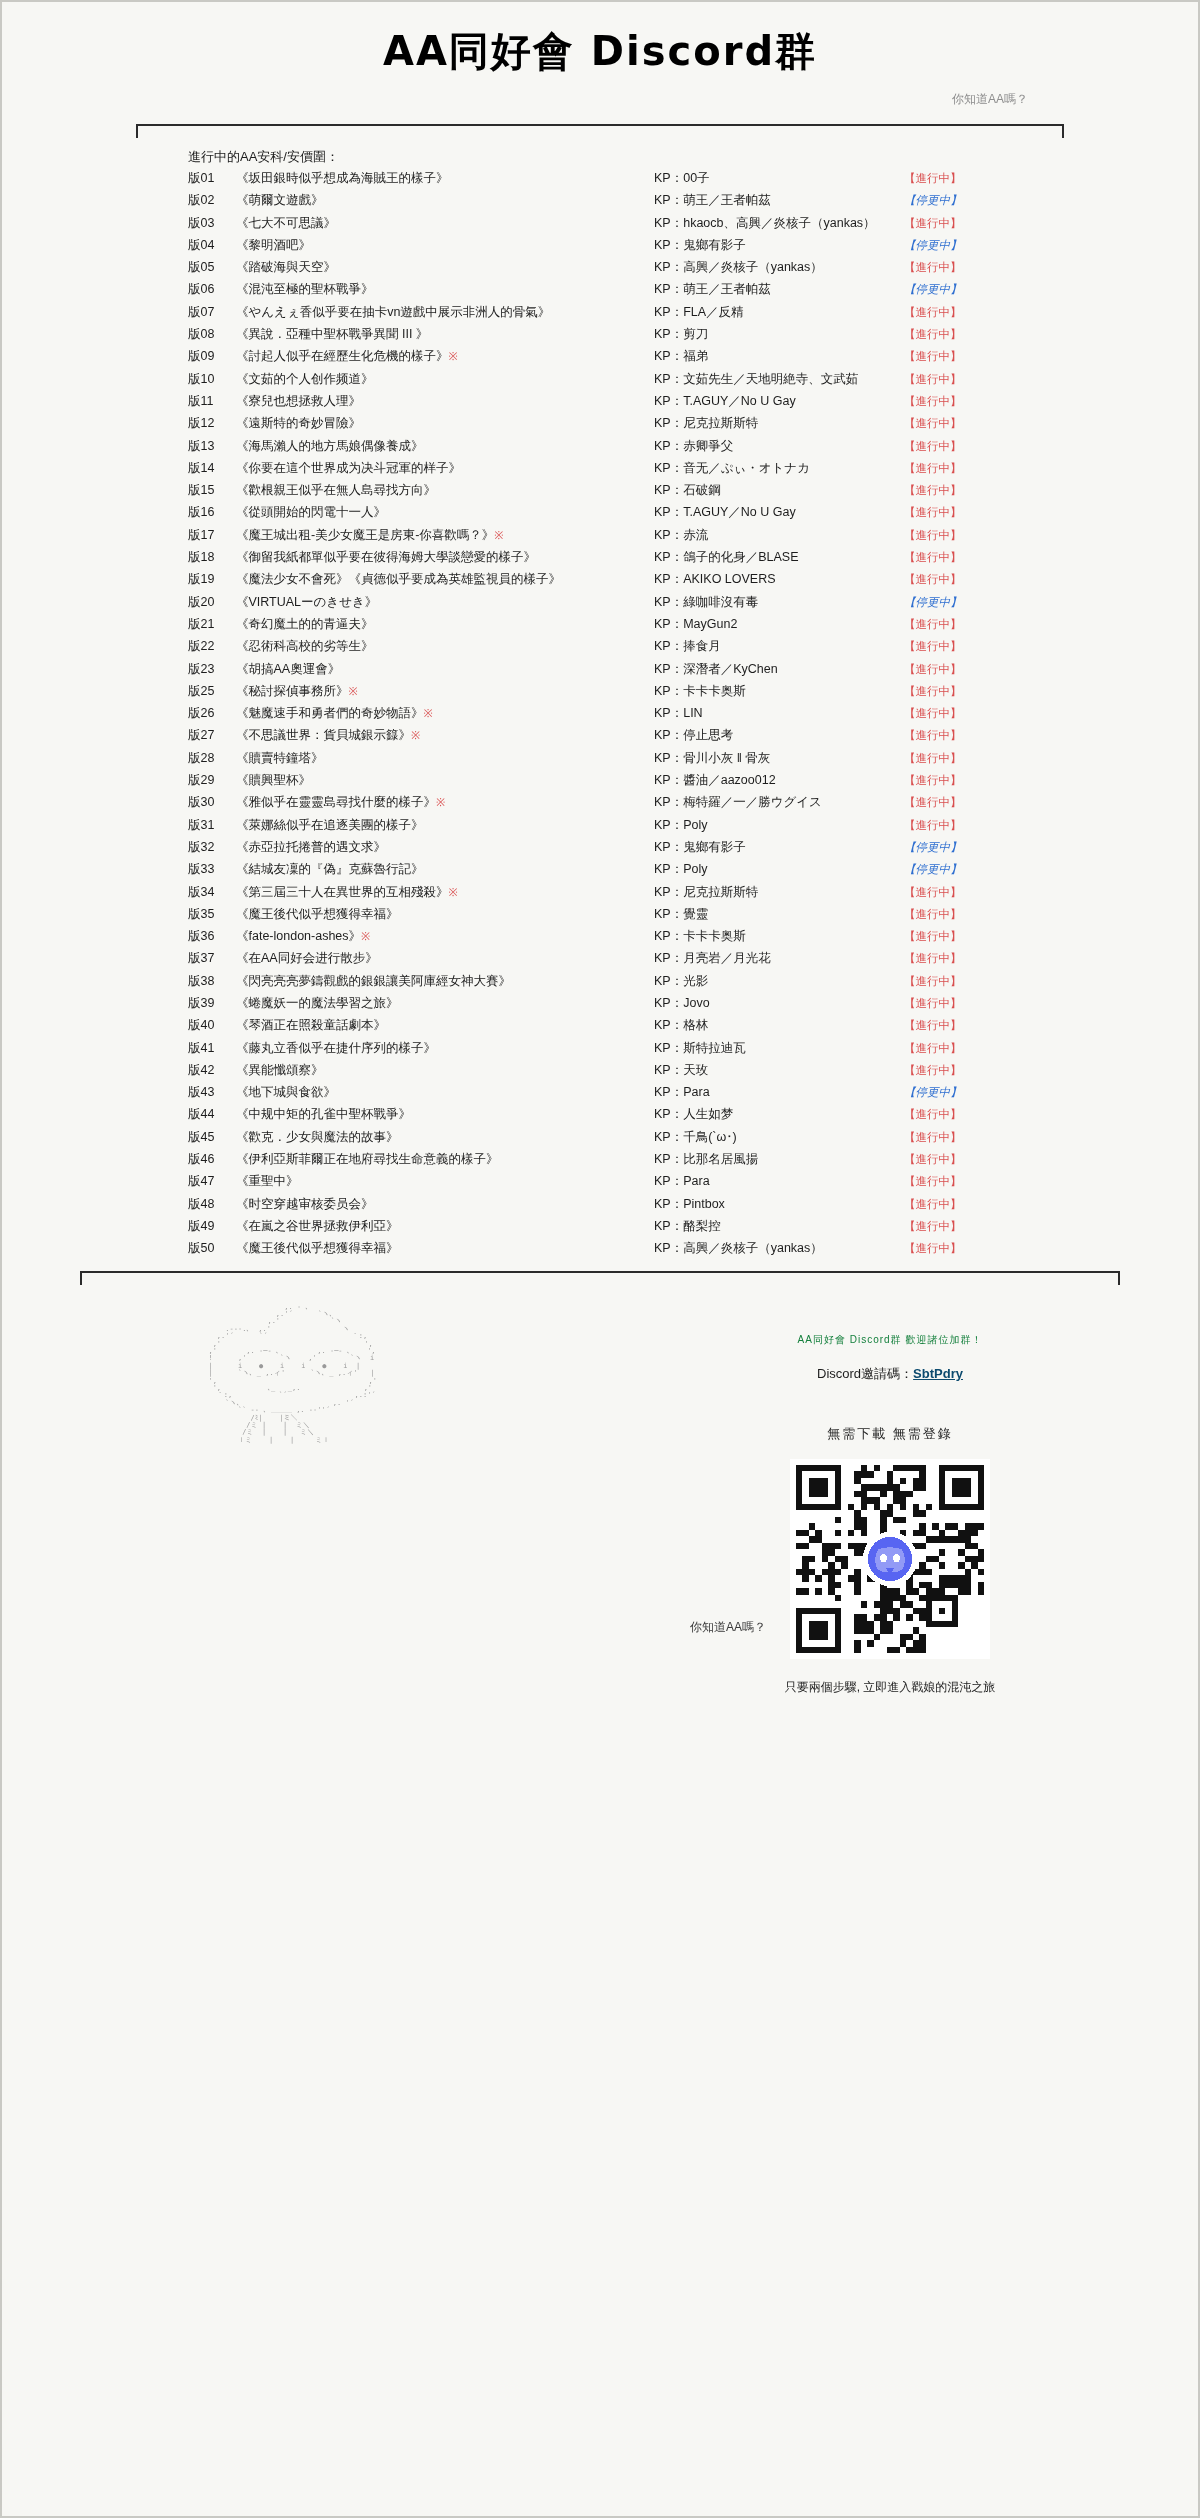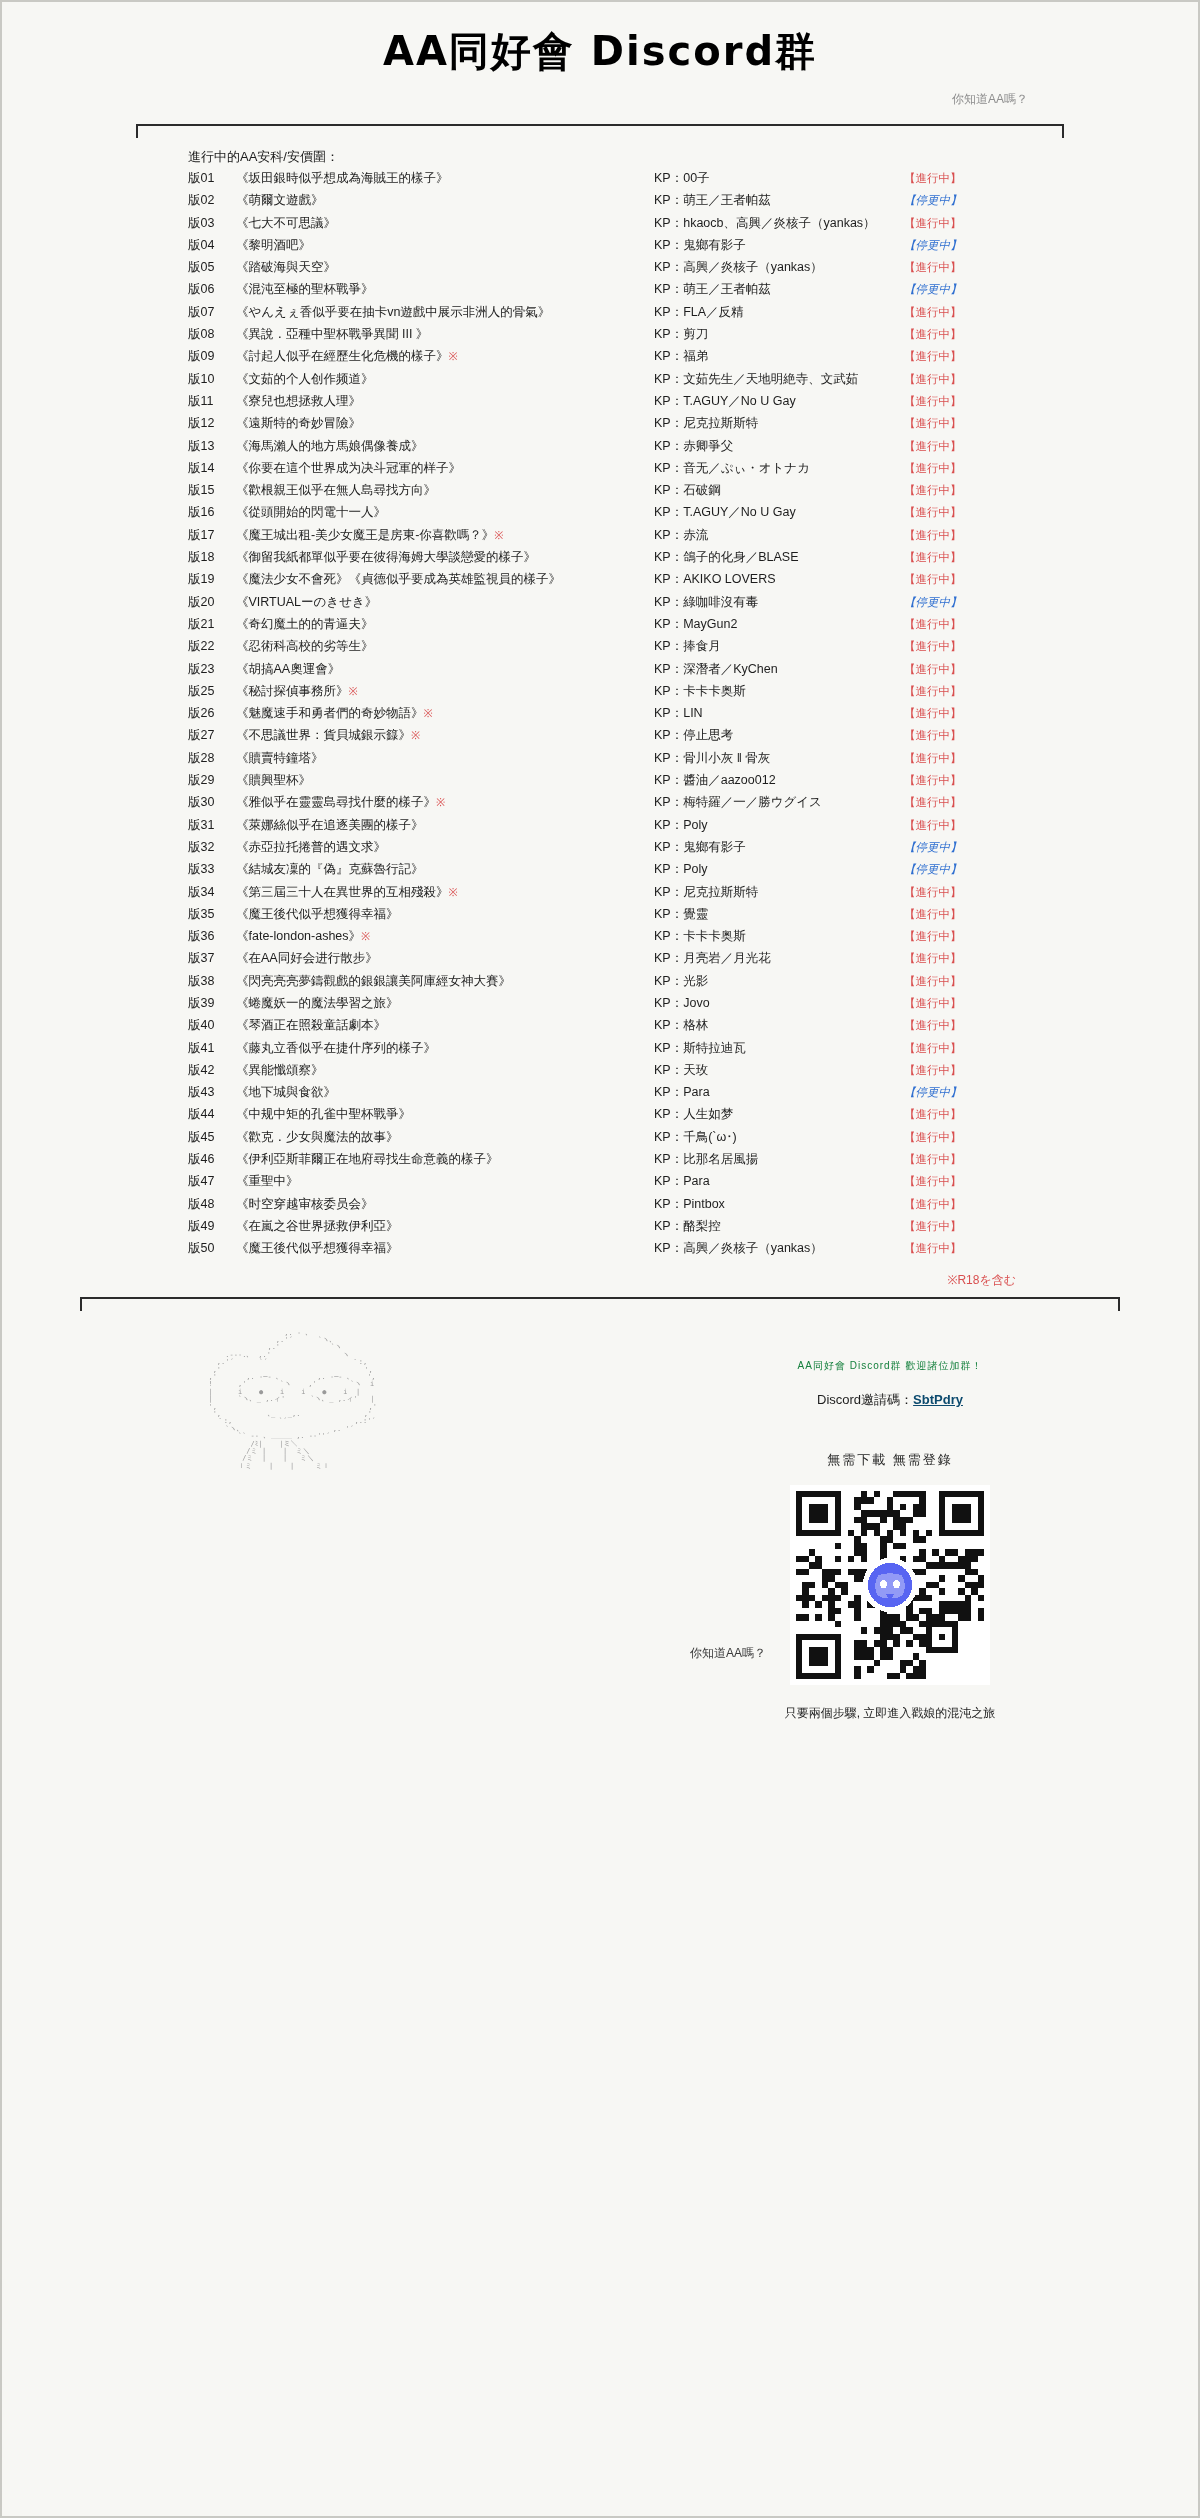--- a/index.html
+++ b/index.html
@@ -515,21 +515,20 @@
         <div class="col-status"><span class="status st-ing">【進行中】</span></div>
       </div>
       <div class="row">
         <div class="col-num">版50</div>
         <div class="col-title"><span>《魔王後代似乎想獲得幸福》</span></div>
         <div class="col-kp">KP：高興／炎核子（yankas）</div>
         <div class="col-status"><span class="status st-ing">【進行中】</span></div>
       </div>
     </div>
 
-  <div class="r18">※R18を含む</div>
 
   <div class="rule bottom" style="margin-top:8px;">
     <div class="bar"></div>
     <div class="tick l"></div>
     <div class="tick r"></div>
   </div>
 
   <div class="bottom">
     <pre class="aa-art">                    ,. - ､
                   ,.'´      `ヽ､

